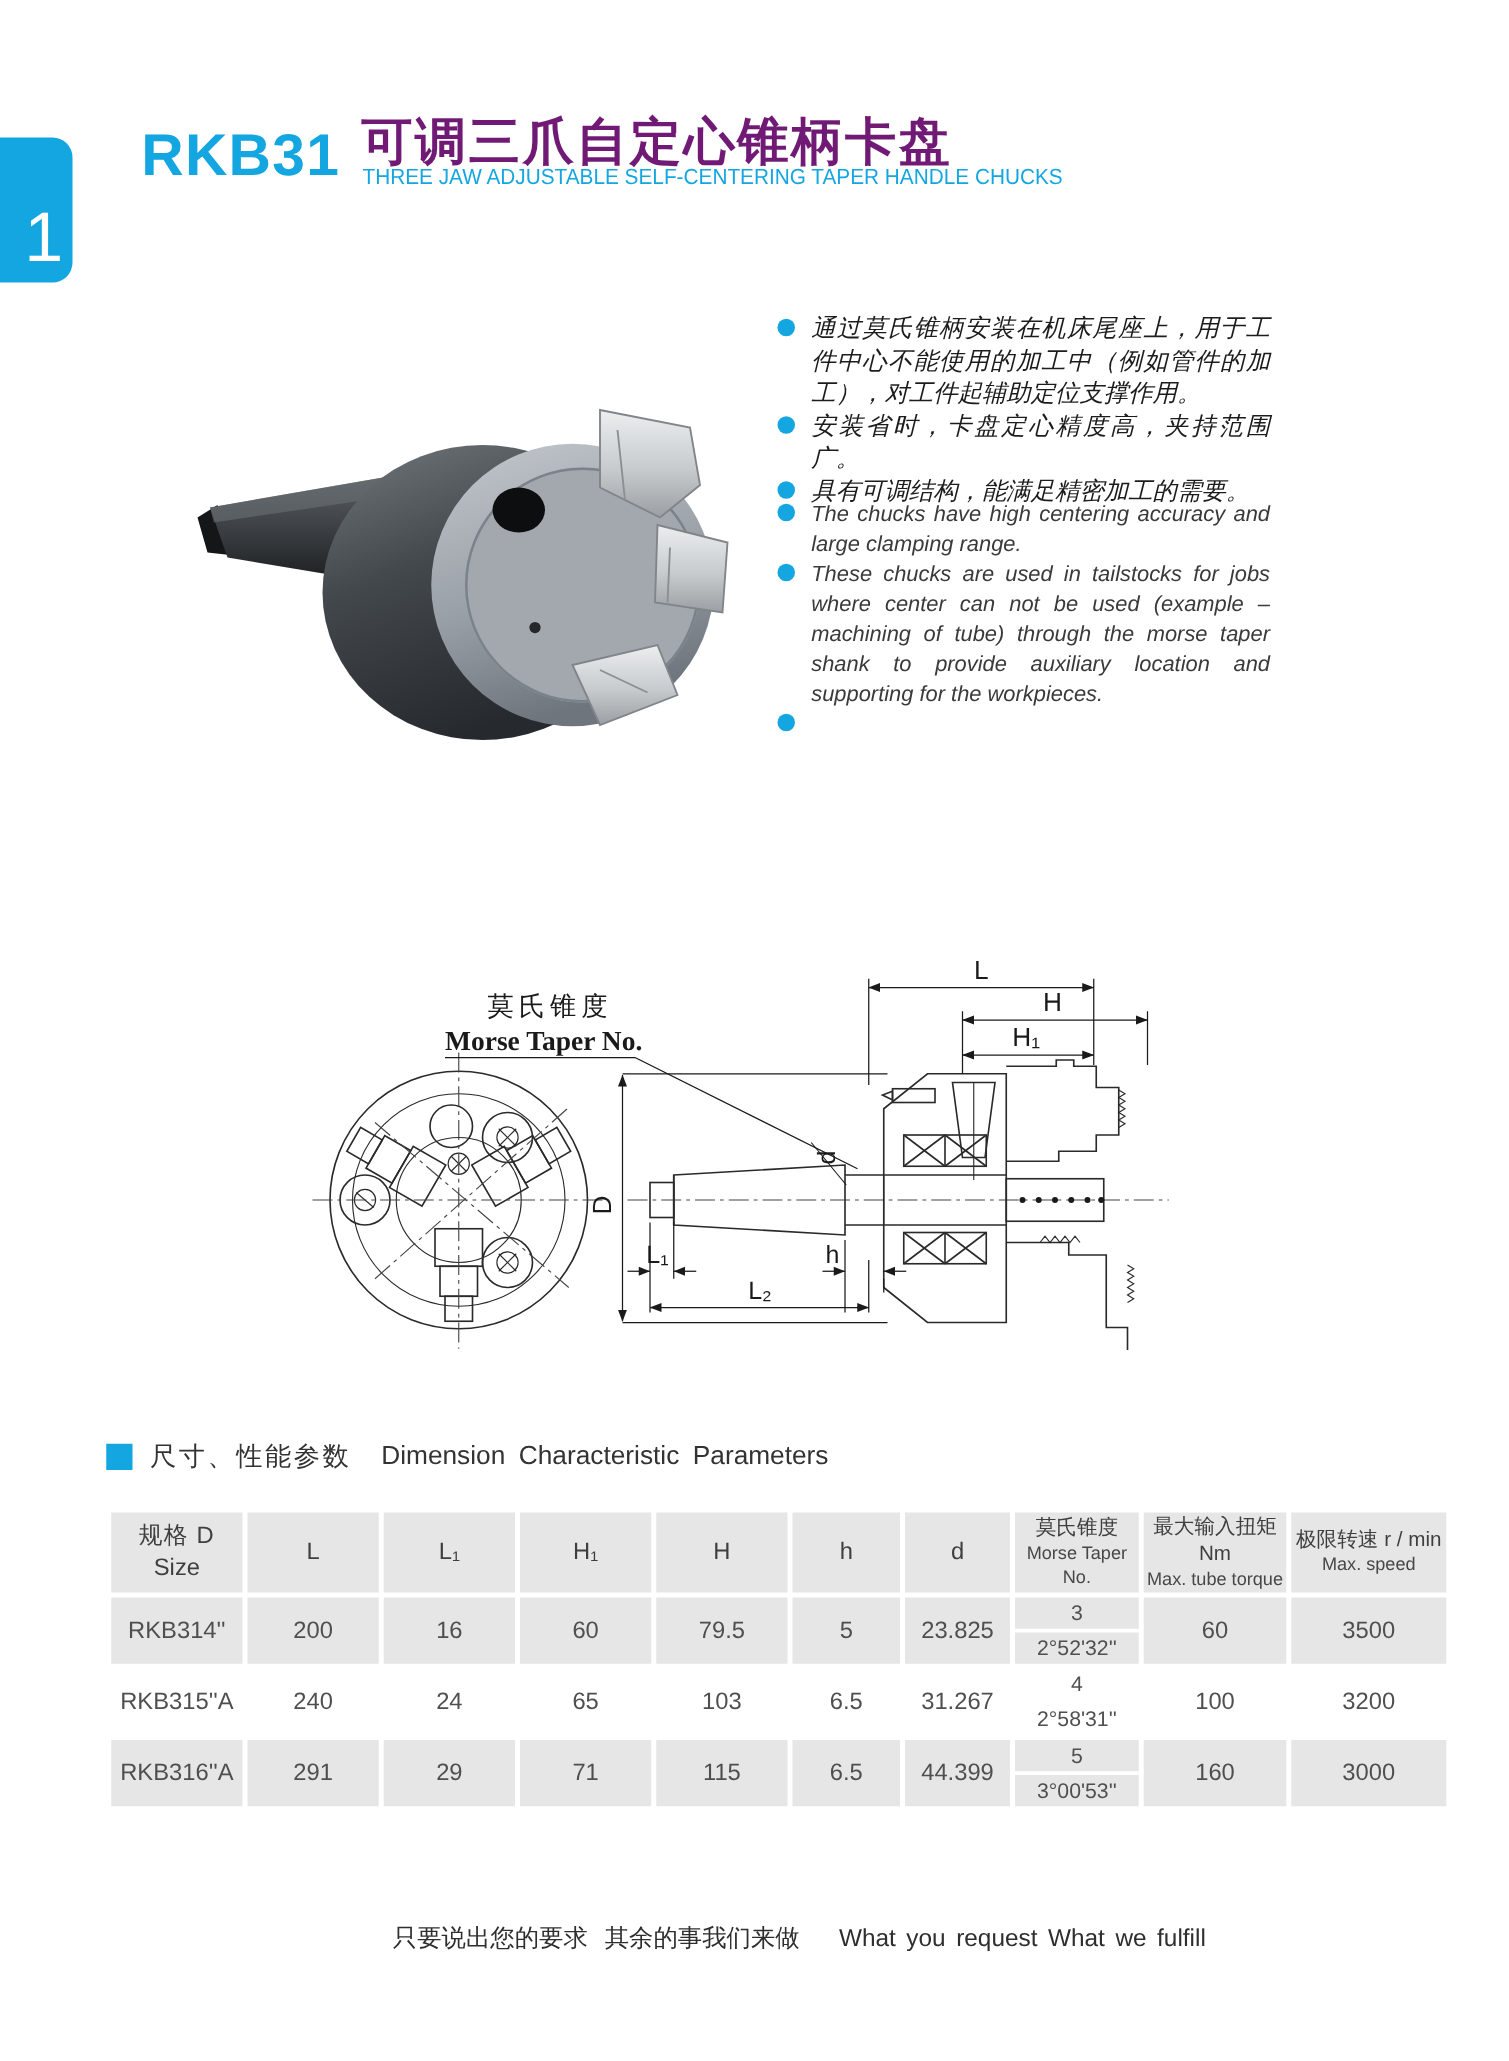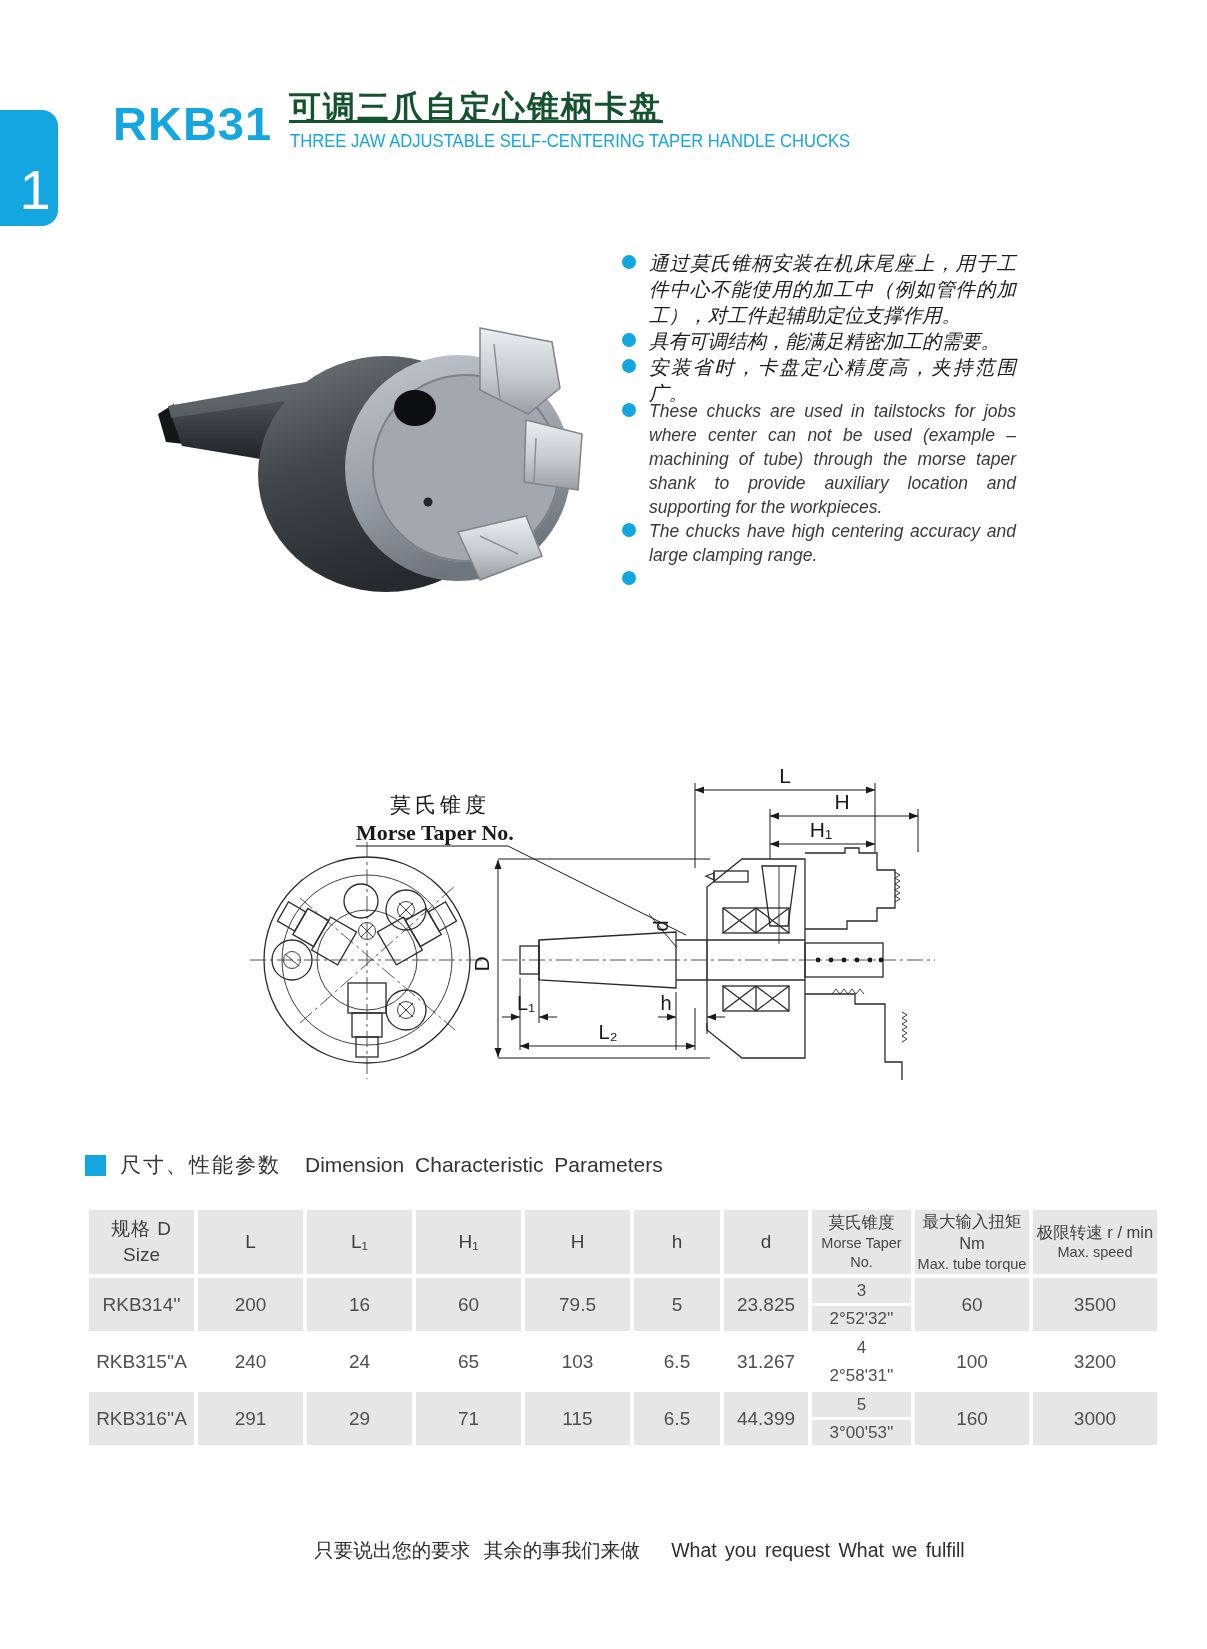--- a/index.html
+++ b/index.html
@@ -3,21 +3,21 @@
 <meta charset="utf-8">
 <style>
   html,body{margin:0;padding:0;background:#ffffff;}
   .page{position:relative;width:1207px;height:1649px;background:#fff;overflow:hidden;
         font-family:"Liberation Sans",sans-serif;color:#222;}
   
   .side-tab{position:absolute;left:0;top:110px;width:58px;height:116px;background:#14a6e0;
             border-radius:0 16px 16px 0;display:flex;align-items:flex-end;justify-content:center;}
   .side-tab span{color:#fff;font-size:56px;line-height:1;padding:0 0 8px 12px;}
   .model{position:absolute;left:113px;top:96px;font-size:47px;font-weight:bold;color:#14a6e0;letter-spacing:1px;}
-  .title-cn{position:absolute;left:289px;top:86px;font-size:32px;font-weight:bold;color:#14532d;letter-spacing:2px;text-decoration:underline;}
+  .title-cn{position:absolute;left:289px;top:86px;font-size:41px;font-weight:bold;color:#701a75;letter-spacing:2px;}
   .title-en{position:absolute;left:290px;top:131px;font-size:17.5px;color:#14a6e0;letter-spacing:0;
             transform:scaleX(.95);transform-origin:left;white-space:nowrap;}
   
   .features{position:absolute;list-style:none;margin:0;padding:0;width:394px;font-style:italic;}
   .features li{position:relative;padding-left:27px;text-align:justify;}
   .features .dot{position:absolute;left:0;top:5px;width:14px;height:14px;border-radius:50%;background:#14a6e0;}
   .features.cn{left:622px;top:250px;font-size:19.5px;line-height:26px;color:#1c1c1c;}
   .features.en{left:622px;top:399px;font-size:17.5px;line-height:24px;color:#3a3a3a;}
   .features.en .dot{top:4px;}
   
@@ -96,27 +96,27 @@
     <polygon points="352,36 424,50 432,96 400,122 352,98" fill="url(#gJaw)" stroke="#80858a" stroke-width="1.5"></polygon>
     <polygon points="398,128 454,142 450,198 396,190" fill="url(#gJaw)" stroke="#80858a" stroke-width="1.5"></polygon>
     <polygon points="330,240 398,224 414,264 352,288" fill="url(#gJaw)" stroke="#80858a" stroke-width="1.5"></polygon>
     <line x1="366" y1="52" x2="372" y2="108" stroke="#8a8f94" stroke-width="1.5"></line>
     <line x1="408" y1="146" x2="406" y2="190" stroke="#8a8f94" stroke-width="1.5"></line>
     <line x1="352" y1="244" x2="390" y2="262" stroke="#8a8f94" stroke-width="1.5"></line>
   </svg>
 
   <ul class="features cn">
     <li><span class="dot"></span><span>通过莫氏锥柄安装在机床尾座上，用于工件中心不能使用的加工中（例如管件的加工），对工件起辅助定位支撑作用。</span></li>
+    <li><span class="dot"></span><span>安装省时，卡盘定心精度高，夹持范围广。</span></li>
     <li><span class="dot"></span><span>具有可调结构，能满足精密加工的需要。</span></li>
-    <li><span class="dot"></span><span>安装省时，卡盘定心精度高，夹持范围广。</span></li>
   </ul>
 
   <ul class="features en">
+    <li><span class="dot"></span><span>The chucks have high centering accuracy and large clamping range.</span></li>
     <li><span class="dot"></span><span>These chucks are used in tailstocks for jobs where center can not be used (example – machining of tube) through the morse taper shank to provide auxiliary location and supporting for the workpieces.</span></li>
-    <li><span class="dot"></span><span>The chucks have high centering accuracy and large clamping range.</span></li>
     <li><span class="dot"></span></li>
   </ul>
 
   <svg class="drawing" width="920" height="312" viewBox="0 0 920 312">
     <defs>
       <marker id="ar" viewBox="0 0 10 10" refX="9.2" refY="5" markerWidth="10" markerHeight="10" orient="auto-start-reverse">
         <path d="M0,1.4 L9.5,5 L0,8.6 Z" fill="#1a1a1a"></path>
       </marker>
     </defs>
     <g stroke="#2a2a2a" stroke-width="1.3" fill="none">

